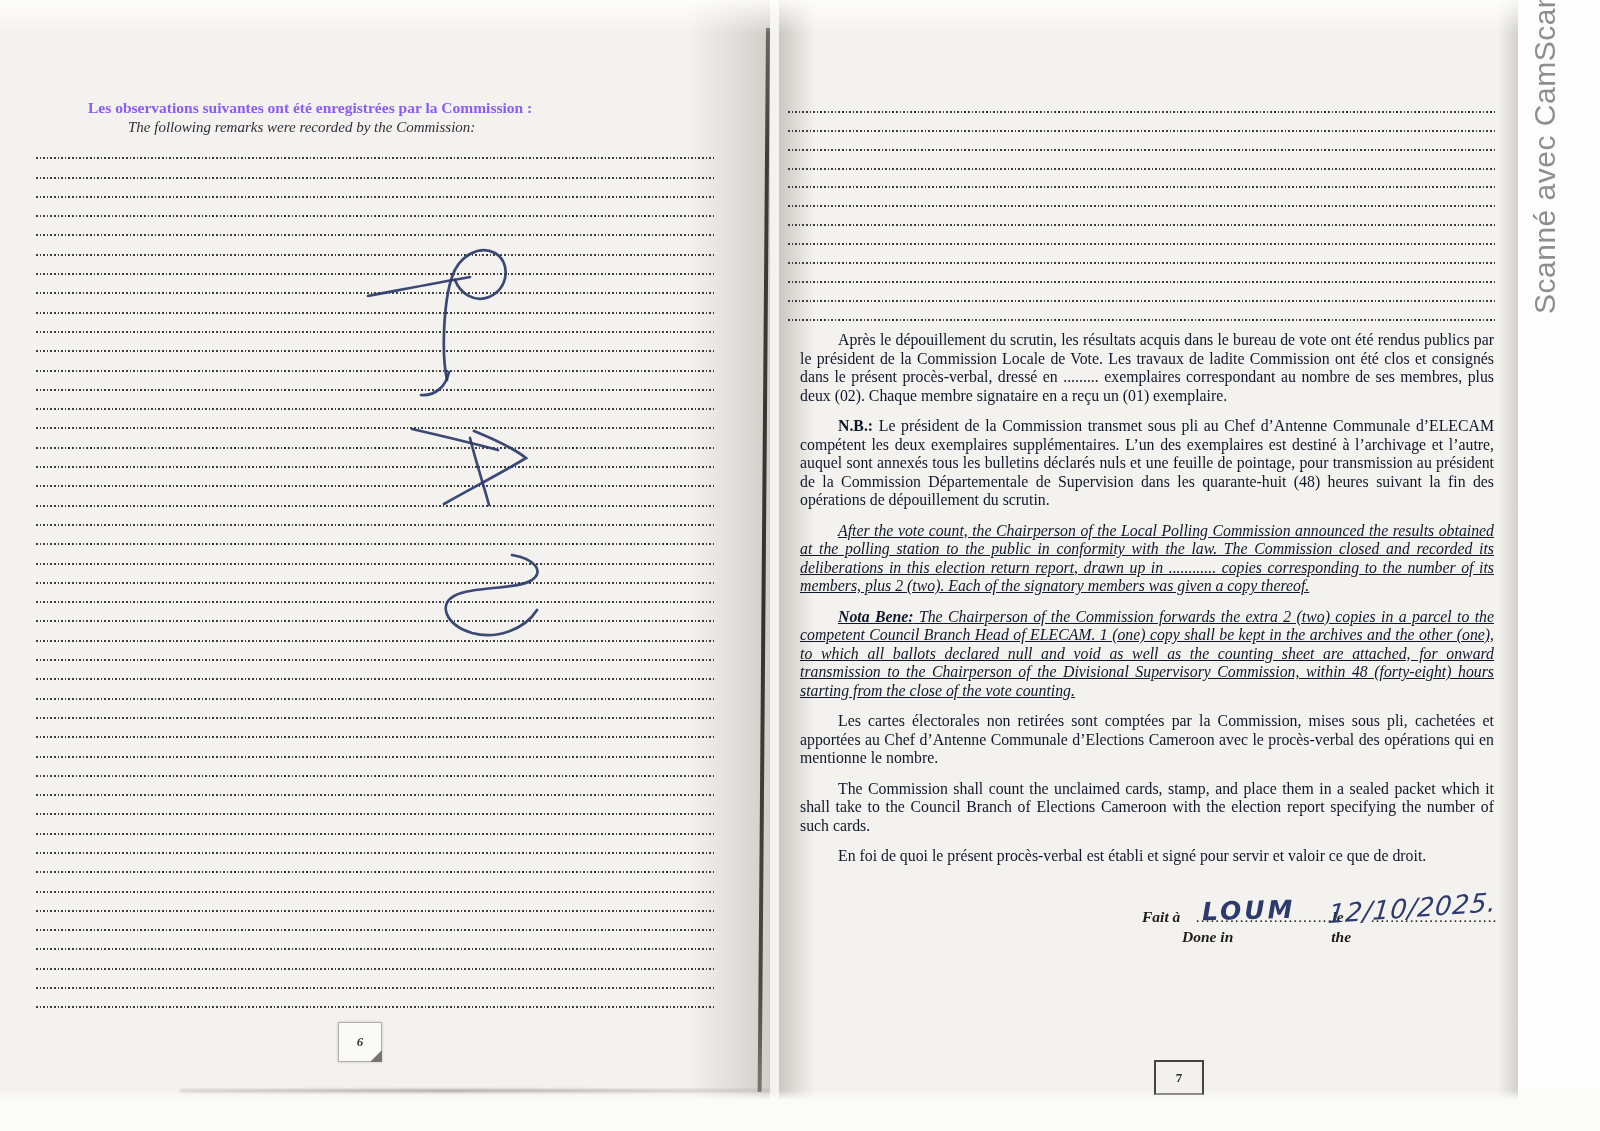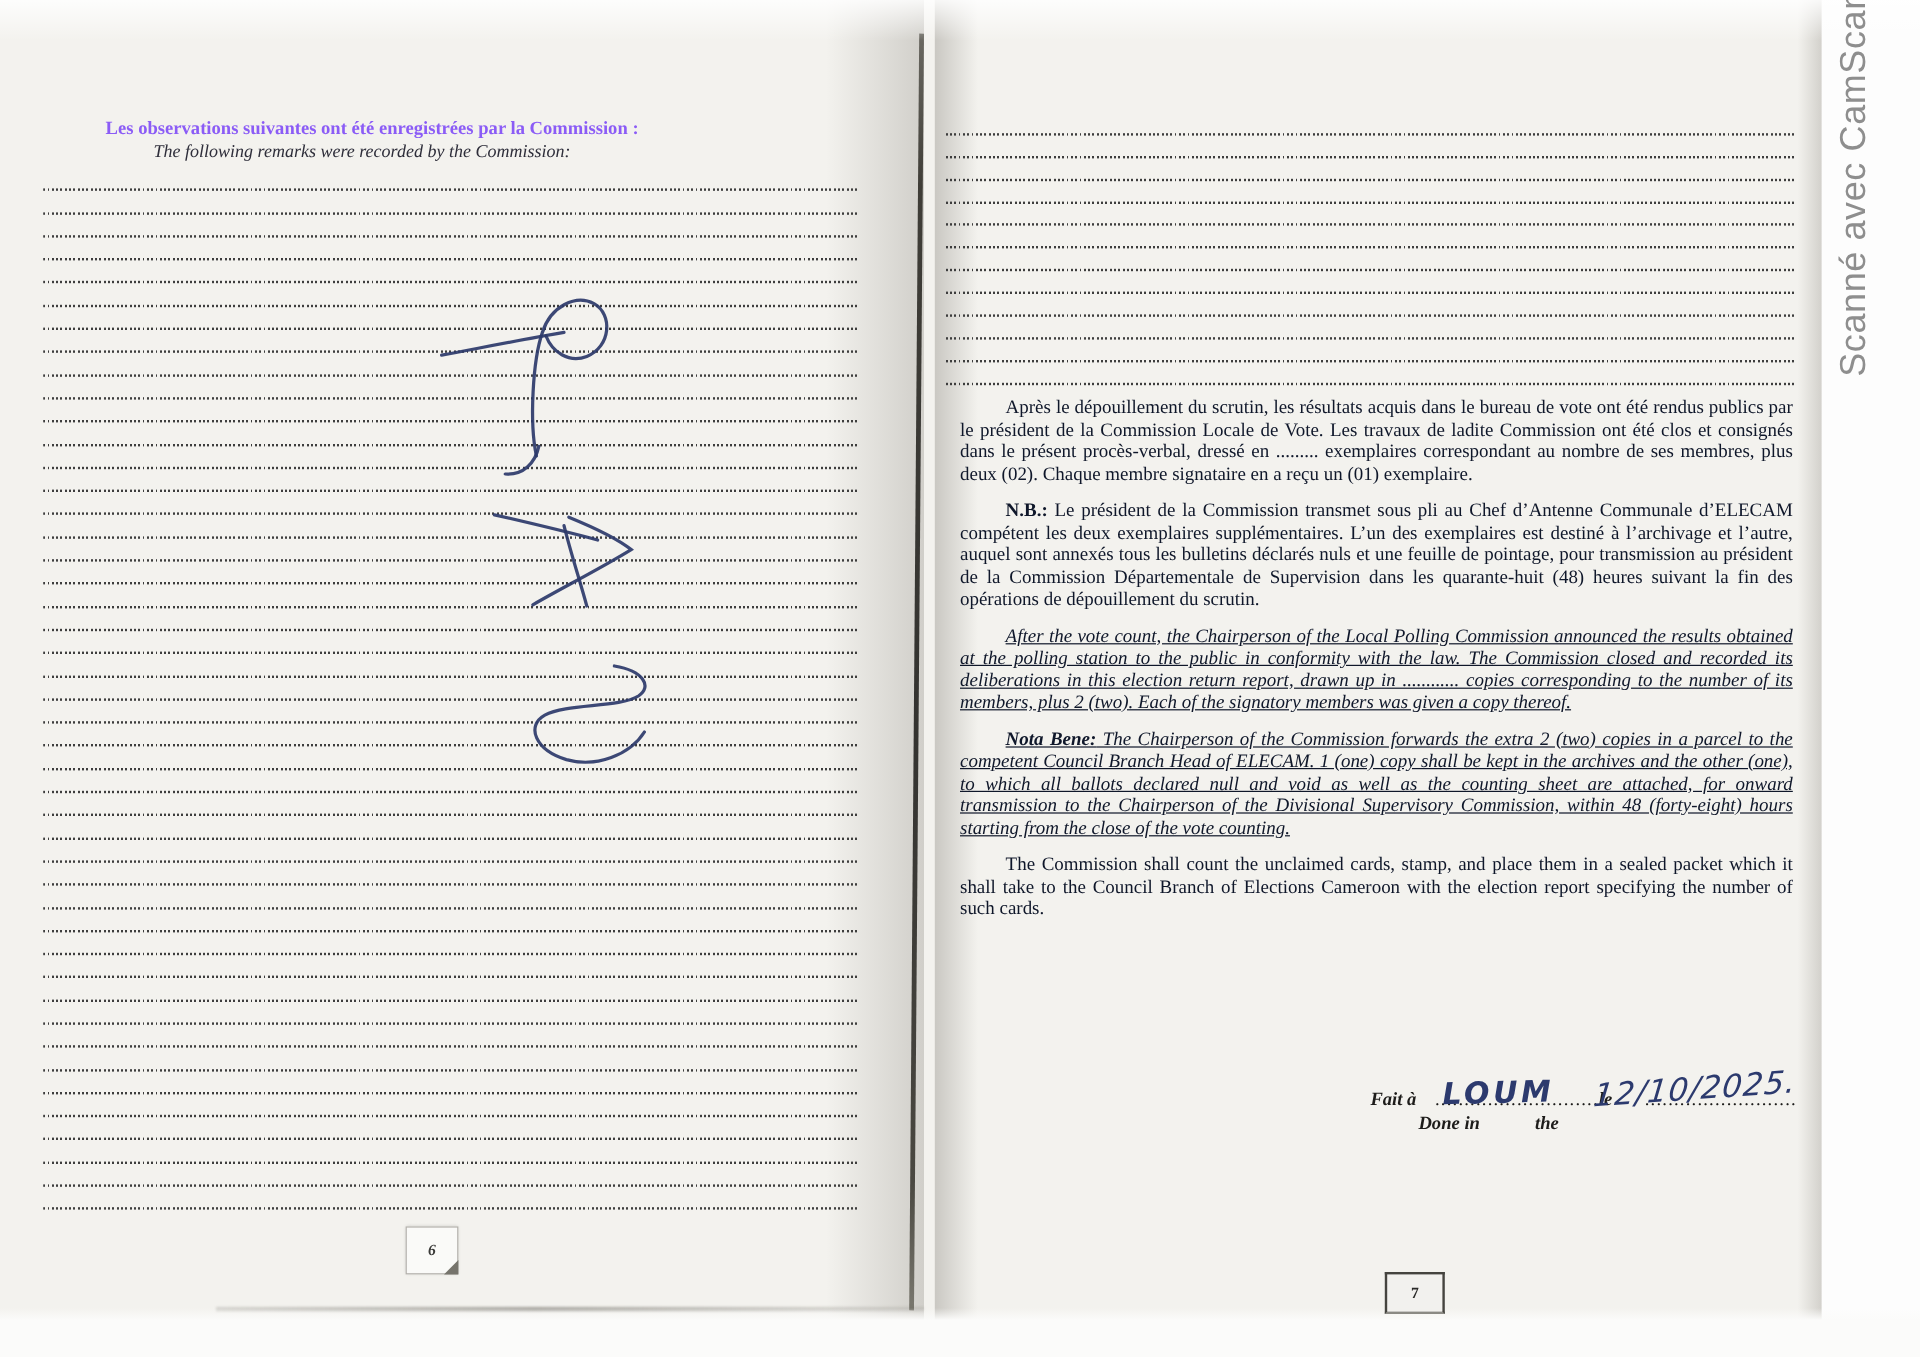--- a/index.html
+++ b/index.html
@@ -53,21 +53,21 @@
   .col b{font-weight:bold;}
 
   
   .fait{position:absolute;left:1142px;top:908px;width:356px;color:#1d1c1a;}
   .fait-line{display:flex;align-items:baseline;font-size:15.5px;font-style:italic;font-weight:bold;text-align:right;}
   .leader{overflow:hidden;white-space:nowrap;font-weight:normal;letter-spacing:1px;font-style:normal;}
   .leader.place{width:152px;}
   .leader.date{width:150px;}
   .fait-sub{position:relative;font-size:15.5px;font-style:italic;font-weight:bold;margin-top:2px;}
   .done-in{margin-left:40px;}
-  .the{margin-left:46px;}
+  .the{margin-left:98px;}
   .hw{position:absolute;color:#2c3a6e;font-family:"DejaVu Sans", sans-serif;font-style:italic;white-space:nowrap;}
   .hw-place{left:60px;top:-12px;font-size:25px;font-weight:600;letter-spacing:3px;transform:rotate(-1.5deg);}
   .hw-date{left:186px;top:-15px;font-size:26px;letter-spacing:1px;transform:rotate(-4deg) skewX(-10deg);}
 
   
   .badge6{position:absolute;left:338px;top:1022px;width:42px;height:38px;background:#fafaf8;
     border:1px solid #b2b0aa;box-shadow:0 0 3px rgba(0,0,0,.18);
     display:flex;align-items:center;justify-content:center;
     font:italic bold 13px "Liberation Serif", serif;color:#3a3a38;}
   .badge6::after{content:"";position:absolute;right:-1px;bottom:-1px;width:0;height:0;
@@ -175,21 +175,23 @@
     <div class="dotline"></div>
     <div class="dotline"></div>
     <div class="dotline"></div>
   </div>
 
 <div class="col">
   <p><span>Après le dépouillement du scrutin, les résultats acquis dans le bureau de vote ont été rendus publics par le président de la Commission Locale de Vote. Les travaux de ladite Commission ont été clos et consignés dans le présent procès-verbal, dressé en ......... exemplaires correspondant au nombre de ses membres, plus deux (02). Chaque membre signataire en a reçu un (01) exemplaire.</span></p>
   <p><b>N.B.:</b><span> Le président de la Commission transmet sous pli au Chef d’Antenne Communale d’ELECAM compétent les deux exemplaires supplémentaires. L’un des exemplaires est destiné à l’archivage et l’autre, auquel sont annexés tous les bulletins déclarés nuls et une feuille de pointage, pour transmission au président de la Commission Départementale de Supervision dans les quarante-huit (48) heures suivant la fin des opérations de dépouillement du scrutin.</span></p>
   <p class="it"><span>After the vote count, the Chairperson of the Local Polling Commission announced the results obtained at the polling station to the public in conformity with the law. The Commission closed and recorded its deliberations in this election return report, drawn up in ............ copies corresponding to the number of its members, plus 2 (two). Each of the signatory members was given a copy thereof.</span></p>
   <p class="it"><b>Nota Bene:</b><span> The Chairperson of the Commission forwards the extra 2 (two) copies in a parcel to the competent Council Branch Head of ELECAM. 1 (one) copy shall be kept in the archives and the other (one), to which all ballots declared null and void as well as the counting sheet are attached, for onward transmission to the Chairperson of the Divisional Supervisory Commission, within 48 (forty-eight) hours starting from the close of the vote counting.</span></p>
+  <p><span>Les cartes électorales non retirées sont comptées par la Commission, mises sous pli, cachetées et apportées au Chef d’Antenne Communale d’Elections Cameroon avec le procès-verbal des opérations qui en mentionne le nombre.</span></p>
   <p><span>The Commission shall count the unclaimed cards, stamp, and place them in a sealed packet which it shall take to the Council Branch of Elections Cameroon with the election report specifying the number of such cards.</span></p>
+  <p class="tight"><span>En foi de quoi le présent procès-verbal est établi et signé pour servir et valoir ce que de droit.</span></p>
 </div>
 
 <div class="fait">
   <div class="fait-line">
     <span>Fait à</span><span class="leader place">............................</span><span>le</span>&nbsp;<span class="leader date">..........................</span>
   </div>
   <div class="fait-sub">
     <span class="done-in">Done in</span><span class="the">the</span>
   </div>
   <span class="hw hw-place">LOUM</span>

